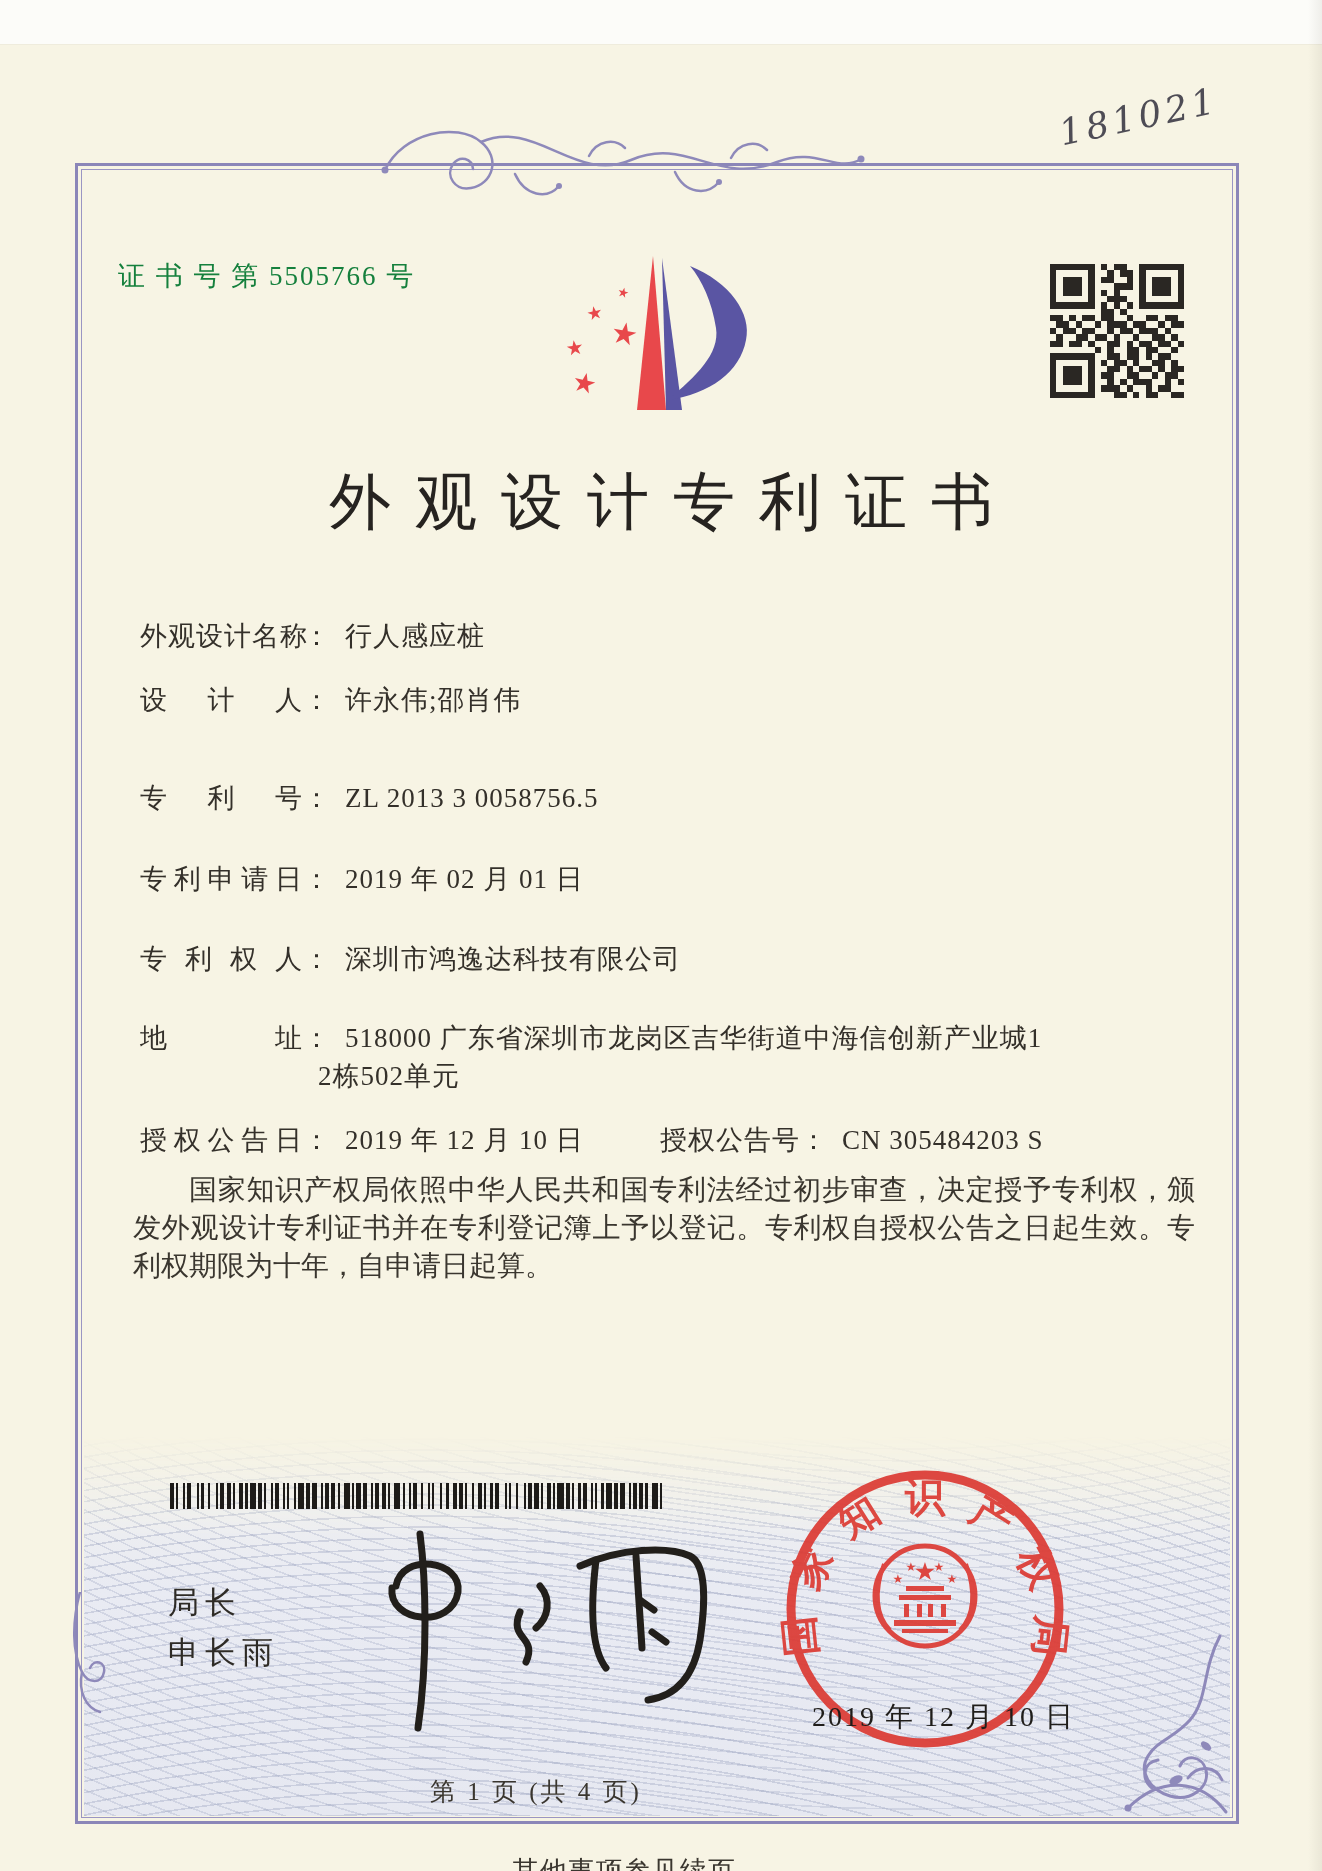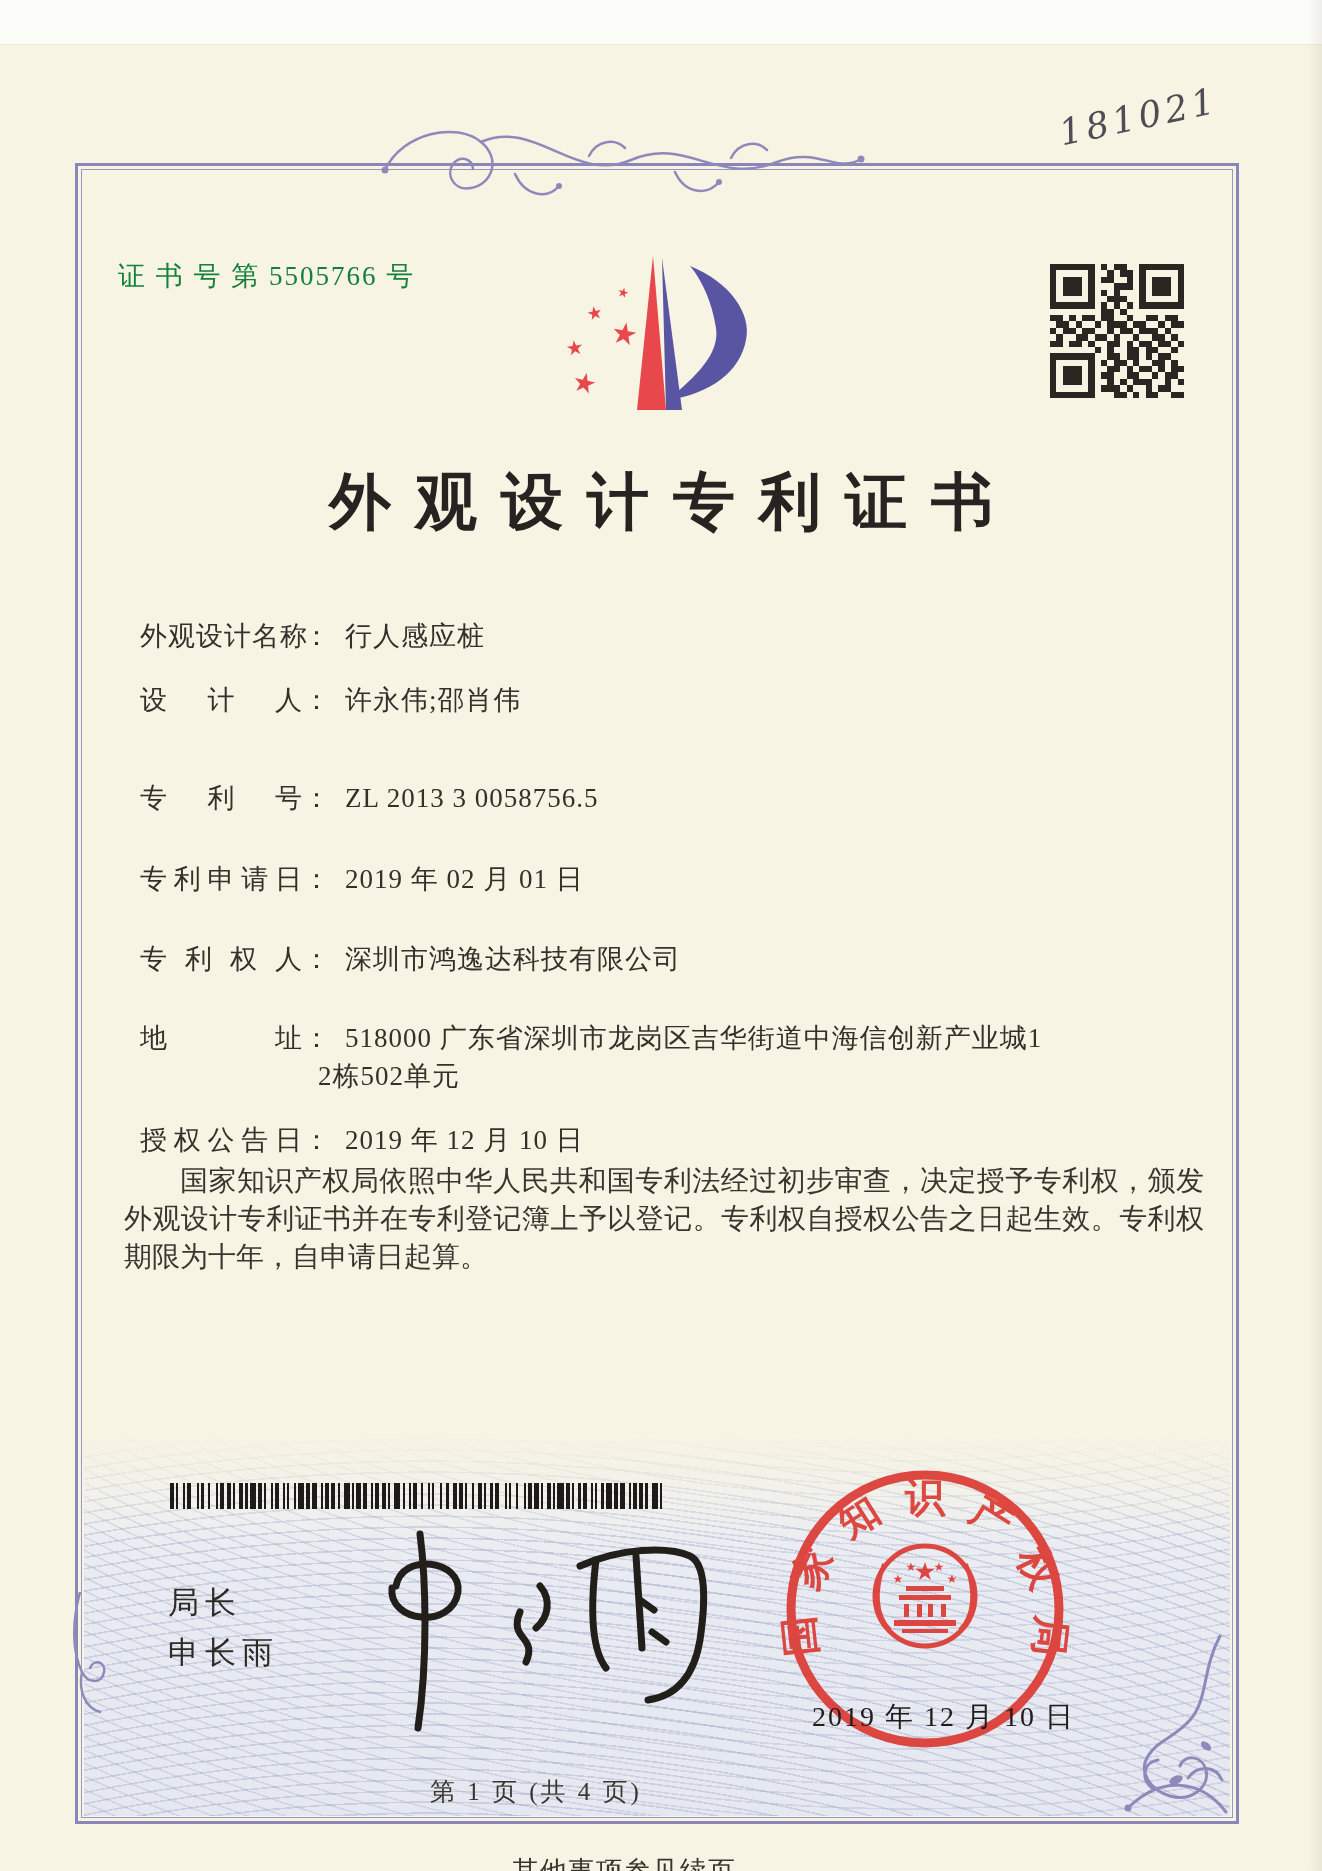--- a/index.html
+++ b/index.html
@@ -32,33 +32,33 @@
     mask-image:linear-gradient(180deg,rgba(0,0,0,0),#000 100px);
   }
   .flourish{color:#8e89ba;}
   .certno{left:118px;top:258px;font-size:27px;letter-spacing:2px;color:#15803d;}
   .logo{left:540px;top:248px;width:215px;height:168px;}
   .logo text{fill:#e8484b;stroke:none;}
   .qr{left:1050px;top:264px;width:134px;height:134px;}
   .qr svg{width:100%;height:100%;display:block;}
   .title{
     left:0;top:460px;width:1322px;margin:0;text-align:center;
-    font-size:62px;font-weight:bold;letter-spacing:24px;padding-left:24px;box-sizing:border-box;
+    font-size:62px;font-weight:normal;letter-spacing:24px;padding-left:24px;box-sizing:border-box;
     color:#262320;
   }
   
   .frow{left:140px;font-size:27px;letter-spacing:1px;white-space:nowrap;color:#34302a;}
   .flabel{display:inline-block;width:163px;text-align:justify;text-align-last:justify;vertical-align:top;}
   .fcolon{display:inline-block;margin-right:14px;}
   .fval{letter-spacing:1px;}
   .addr2{left:318px;top:1058px;font-size:27px;letter-spacing:1px;color:#34302a;}
   .pair2{position:absolute;left:520px;top:0;white-space:nowrap;}
   
   .paras{left:120px;top:1158px;width:1088px;}
-  .paras p{margin:4px;font-size:28px;line-height:38px;text-indent:2em;text-align:justify;color:#3a362f;}
+  .paras p{margin:13px;font-size:28px;line-height:38px;text-indent:2em;text-align:justify;color:#3a362f;}
   
   .barcode{left:170px;top:1483px;width:492px;height:26px;overflow:hidden;white-space:nowrap;font-size:0;}
   .barcode span{display:inline-block;height:26px;}
   .barcode .bar{background:#1d1b18;}
   
   .officer-title{left:168px;top:1582px;font-size:31px;letter-spacing:6px;color:#2e2b26;}
   .officer-name{left:168px;top:1632px;font-size:31px;letter-spacing:6px;color:#2e2b26;}
   .autograph{left:370px;top:1500px;width:360px;height:240px;}
   .autograph path{fill:none;stroke:#221f1b;stroke-width:7;stroke-linecap:round;stroke-linejoin:round;}
   
@@ -404,20 +404,23 @@
   </div>
   <div class="abs frow" style="top:941px">
     <span class="flabel">专 利 权 人</span><span class="fcolon">：</span><span class="fval">深圳市鸿逸达科技有限公司</span>
   </div>
   <div class="abs frow" style="top:1020px">
     <span class="flabel">地 址</span><span class="fcolon">：</span><span class="fval">518000 广东省深圳市龙岗区吉华街道中海信创新产业城1</span>
   </div>
   <div class="abs addr2">2栋502单元</div>
   <div class="abs frow" style="top:1122px">
     <span class="flabel">授权公告日</span><span class="fcolon">：</span><span class="fval">2019 年 12 月 10 日</span>
+    <span class="pair2">
+      <span>授权公告号</span><span class="fcolon">：</span><span class="fval">CN 305484203 S</span>
+    </span>
   </div>
 
   <div class="abs paras">
     <p>国家知识产权局依照中华人民共和国专利法经过初步审查，决定授予专利权，颁发外观设计专利证书并在专利登记簿上予以登记。专利权自授权公告之日起生效。专利权期限为十年，自申请日起算。</p>
   </div>
 
   <div class="abs barcode"><span class="bar" style="width:4.2px"></span><span class="gap" style="width:2.1px"></span><span class="bar" style="width:2.1px"></span><span class="gap" style="width:4.2px"></span><span class="bar" style="width:2.1px"></span><span class="gap" style="width:2.1px"></span><span class="bar" style="width:4.2px"></span><span class="gap" style="width:6.300000000000001px"></span><span class="bar" style="width:2.1px"></span><span class="gap" style="width:2.1px"></span><span class="bar" style="width:2.1px"></span><span class="gap" style="width:4.2px"></span><span class="bar" style="width:2.1px"></span><span class="gap" style="width:6.300000000000001px"></span><span class="bar" style="width:2.1px"></span><span class="gap" style="width:2.1px"></span><span class="bar" style="width:4.2px"></span><span class="gap" style="width:2.1px"></span><span class="bar" style="width:4.2px"></span><span class="gap" style="width:2.1px"></span><span class="bar" style="width:2.1px"></span><span class="gap" style="width:4.2px"></span><span class="bar" style="width:4.2px"></span><span class="gap" style="width:2.1px"></span><span class="bar" style="width:2.1px"></span><span class="gap" style="width:2.1px"></span><span class="bar" style="width:6.300000000000001px"></span><span class="gap" style="width:2.1px"></span><span class="bar" style="width:4.2px"></span><span class="gap" style="width:2.1px"></span><span class="bar" style="width:2.1px"></span><span class="gap" style="width:4.2px"></span><span class="bar" style="width:2.1px"></span><span class="gap" style="width:2.1px"></span><span class="bar" style="width:4.2px"></span><span class="gap" style="width:4.2px"></span><span class="bar" style="width:2.1px"></span><span class="gap" style="width:2.1px"></span><span class="bar" style="width:2.1px"></span><span class="gap" style="width:4.2px"></span><span class="bar" style="width:2.1px"></span><span class="gap" style="width:2.1px"></span><span class="bar" style="width:6.300000000000001px"></span><span class="gap" style="width:2.1px"></span><span class="bar" style="width:4.2px"></span><span class="gap" style="width:2.1px"></span><span class="bar" style="width:4.2px"></span><span class="gap" style="width:4.2px"></span><span class="bar" style="width:2.1px"></span><span class="gap" style="width:2.1px"></span><span class="bar" style="width:4.2px"></span><span class="gap" style="width:2.1px"></span><span class="bar" style="width:4.2px"></span><span class="gap" style="width:2.1px"></span><span class="bar" style="width:2.1px"></span><span class="gap" style="width:4.2px"></span><span class="bar" style="width:6.300000000000001px"></span><span class="gap" style="width:2.1px"></span><span class="bar" style="width:2.1px"></span><span class="gap" style="width:2.1px"></span><span class="bar" style="width:4.2px"></span><span class="gap" style="width:2.1px"></span><span class="bar" style="width:4.2px"></span><span class="gap" style="width:4.2px"></span><span class="bar" style="width:2.1px"></span><span class="gap" style="width:2.1px"></span><span class="bar" style="width:4.2px"></span><span class="gap" style="width:2.1px"></span><span class="bar" style="width:4.2px"></span><span class="gap" style="width:2.1px"></span><span class="bar" style="width:2.1px"></span><span class="gap" style="width:4.2px"></span><span class="bar" style="width:6.300000000000001px"></span><span class="gap" style="width:2.1px"></span><span class="bar" style="width:2.1px"></span><span class="gap" style="width:4.2px"></span><span class="bar" style="width:2.1px"></span><span class="gap" style="width:2.1px"></span><span class="bar" style="width:4.2px"></span><span class="gap" style="width:4.2px"></span><span class="bar" style="width:2.1px"></span><span class="gap" style="width:4.2px"></span><span class="bar" style="width:2.1px"></span><span class="gap" style="width:2.1px"></span><span class="bar" style="width:2.1px"></span><span class="gap" style="width:6.300000000000001px"></span><span class="bar" style="width:2.1px"></span><span class="gap" style="width:4.2px"></span><span class="bar" style="width:2.1px"></span><span class="gap" style="width:4.2px"></span><span class="bar" style="width:4.2px"></span><span class="gap" style="width:2.1px"></span><span class="bar" style="width:4.2px"></span><span class="gap" style="width:2.1px"></span><span class="bar" style="width:2.1px"></span><span class="gap" style="width:4.2px"></span><span class="bar" style="width:2.1px"></span><span class="gap" style="width:4.2px"></span><span class="bar" style="width:4.2px"></span><span class="gap" style="width:2.1px"></span><span class="bar" style="width:2.1px"></span><span class="gap" style="width:4.2px"></span><span class="bar" style="width:2.1px"></span><span class="gap" style="width:2.1px"></span><span class="bar" style="width:4.2px"></span><span class="gap" style="width:6.300000000000001px"></span><span class="bar" style="width:2.1px"></span><span class="gap" style="width:2.1px"></span><span class="bar" style="width:2.1px"></span><span class="gap" style="width:4.2px"></span><span class="bar" style="width:2.1px"></span><span class="gap" style="width:6.300000000000001px"></span><span class="bar" style="width:2.1px"></span><span class="gap" style="width:2.1px"></span><span class="bar" style="width:4.2px"></span><span class="gap" style="width:2.1px"></span><span class="bar" style="width:4.2px"></span><span class="gap" style="width:2.1px"></span><span class="bar" style="width:2.1px"></span><span class="gap" style="width:4.2px"></span><span class="bar" style="width:4.2px"></span><span class="gap" style="width:2.1px"></span><span class="bar" style="width:2.1px"></span><span class="gap" style="width:2.1px"></span><span class="bar" style="width:6.300000000000001px"></span><span class="gap" style="width:2.1px"></span><span class="bar" style="width:4.2px"></span><span class="gap" style="width:2.1px"></span><span class="bar" style="width:2.1px"></span><span class="gap" style="width:4.2px"></span><span class="bar" style="width:2.1px"></span><span class="gap" style="width:2.1px"></span><span class="bar" style="width:4.2px"></span><span class="gap" style="width:4.2px"></span><span class="bar" style="width:2.1px"></span><span class="gap" style="width:2.1px"></span><span class="bar" style="width:2.1px"></span><span class="gap" style="width:4.2px"></span><span class="bar" style="width:2.1px"></span><span class="gap" style="width:2.1px"></span><span class="bar" style="width:6.300000000000001px"></span><span class="gap" style="width:2.1px"></span><span class="bar" style="width:4.2px"></span><span class="gap" style="width:2.1px"></span><span class="bar" style="width:4.2px"></span><span class="gap" style="width:4.2px"></span><span class="bar" style="width:2.1px"></span><span class="gap" style="width:2.1px"></span><span class="bar" style="width:4.2px"></span><span class="gap" style="width:2.1px"></span><span class="bar" style="width:4.2px"></span><span class="gap" style="width:2.1px"></span><span class="bar" style="width:2.1px"></span><span class="gap" style="width:4.2px"></span><span class="bar" style="width:6.300000000000001px"></span><span class="gap" style="width:2.1px"></span><span class="bar" style="width:2.1px"></span></div>
 
   <div class="abs officer-title">局长</div>
   <div class="abs officer-name">申长雨</div>

